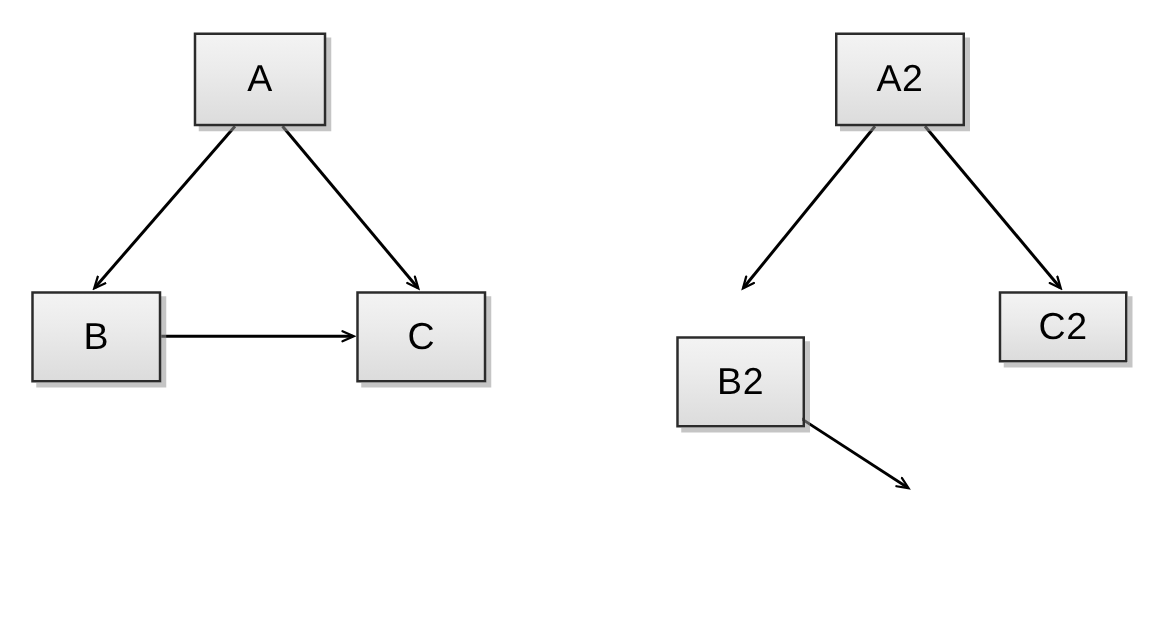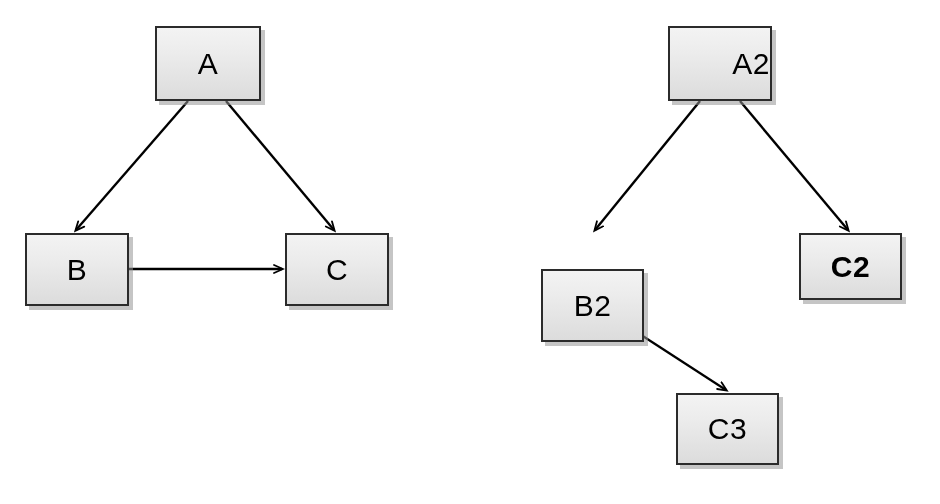--- a/index.html
+++ b/index.html
@@ -71,29 +71,26 @@
   </div>
 
   <div class="node" style="left:25px; top:233px; width:104px; height:73px;">
     <span class="node-label">B</span>
   </div>
 
   <div class="node" style="left:285px; top:233px; width:104px; height:73px;">
     <span class="node-label">C</span>
   </div>
 
-  <div class="node" style="left:668px; top:26px; width:104px; height:75px;justify-content:flex-end;">
+  <div class="node" style="left:668px; top:26px; width:104px; height:75px;">
     <span class="node-label">A2</span>
   </div>
 
   <div class="node" style="left:541px; top:233px; width:103px; height:73px;margin-top:36px;">
     <span class="node-label">B2</span>
   </div>
 
-  <div class="node" style="left:799px; top:233px; width:103px; height:67px;font-weight:bold;">
+  <div class="node" style="left:799px; top:233px; width:103px; height:57px;">
     <span class="node-label">C2</span>
   </div>
 
-  <div class="node" style="left:676px; top:393px; width:103px; height:72px;">
-    <span class="node-label">C3</span>
-  </div>
 
 </div>
 
 </body></html>

